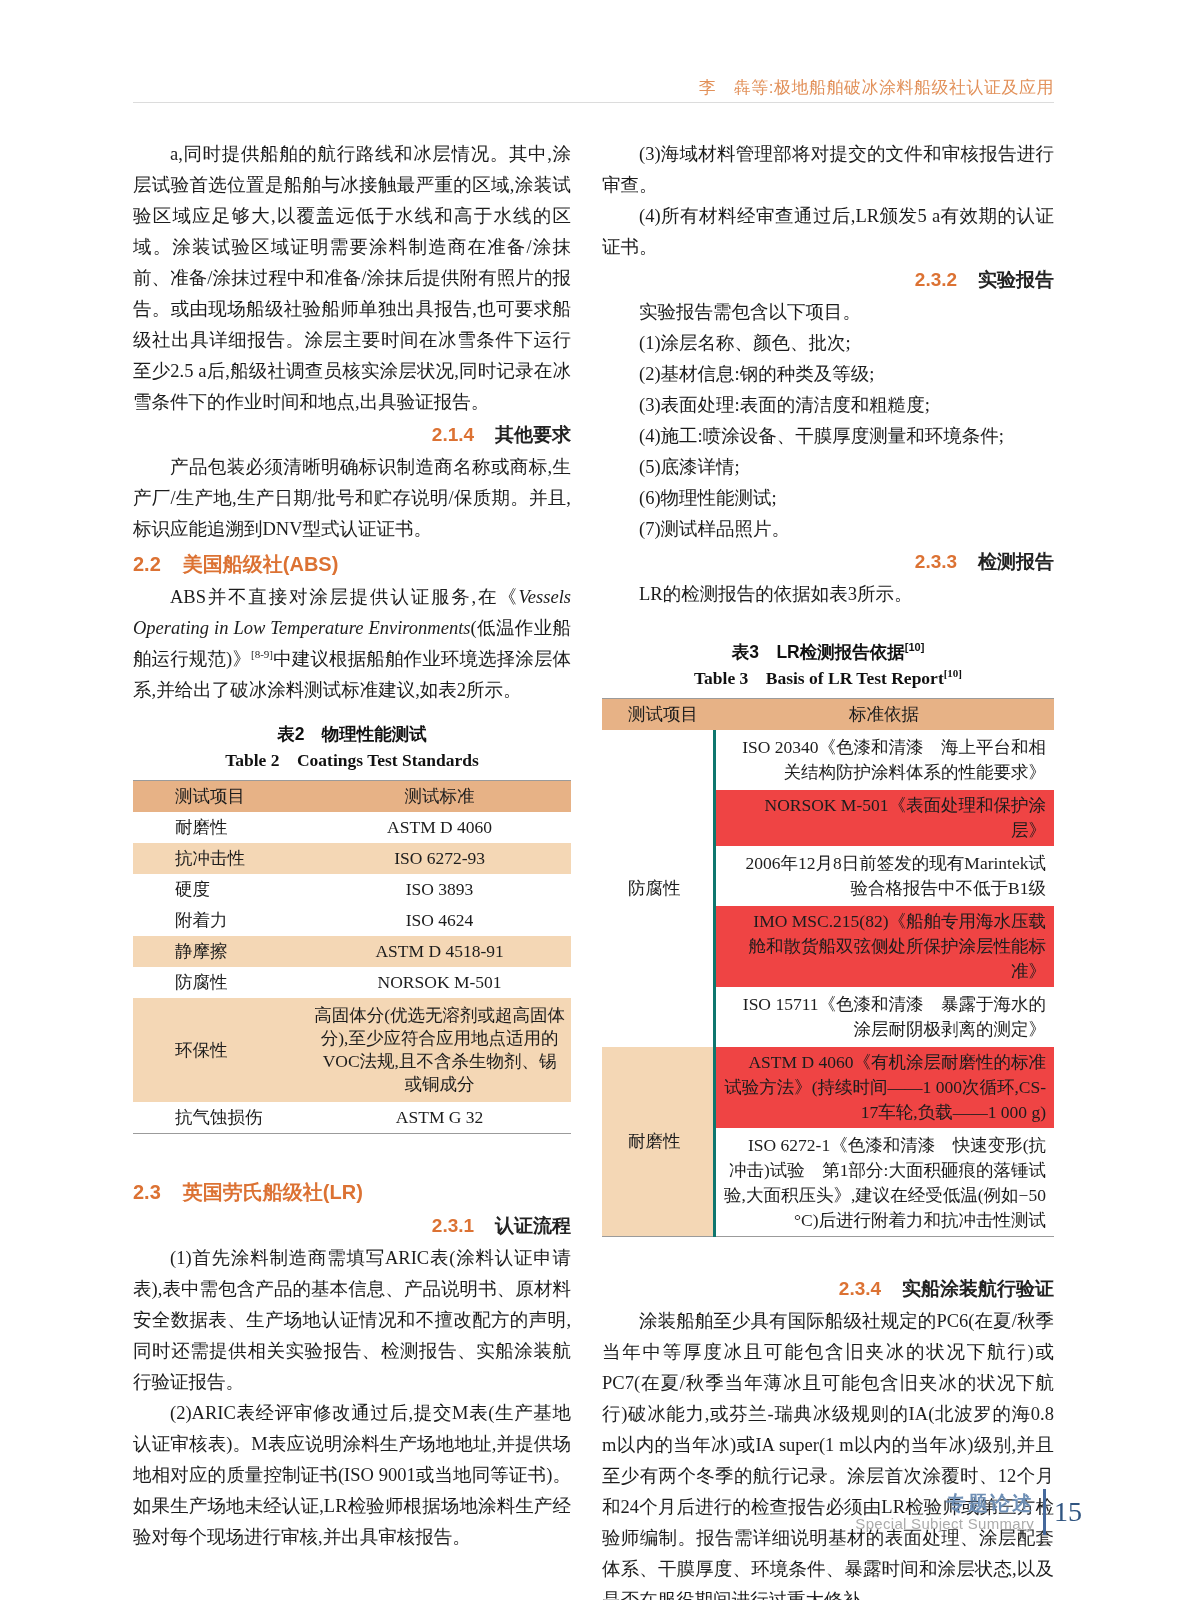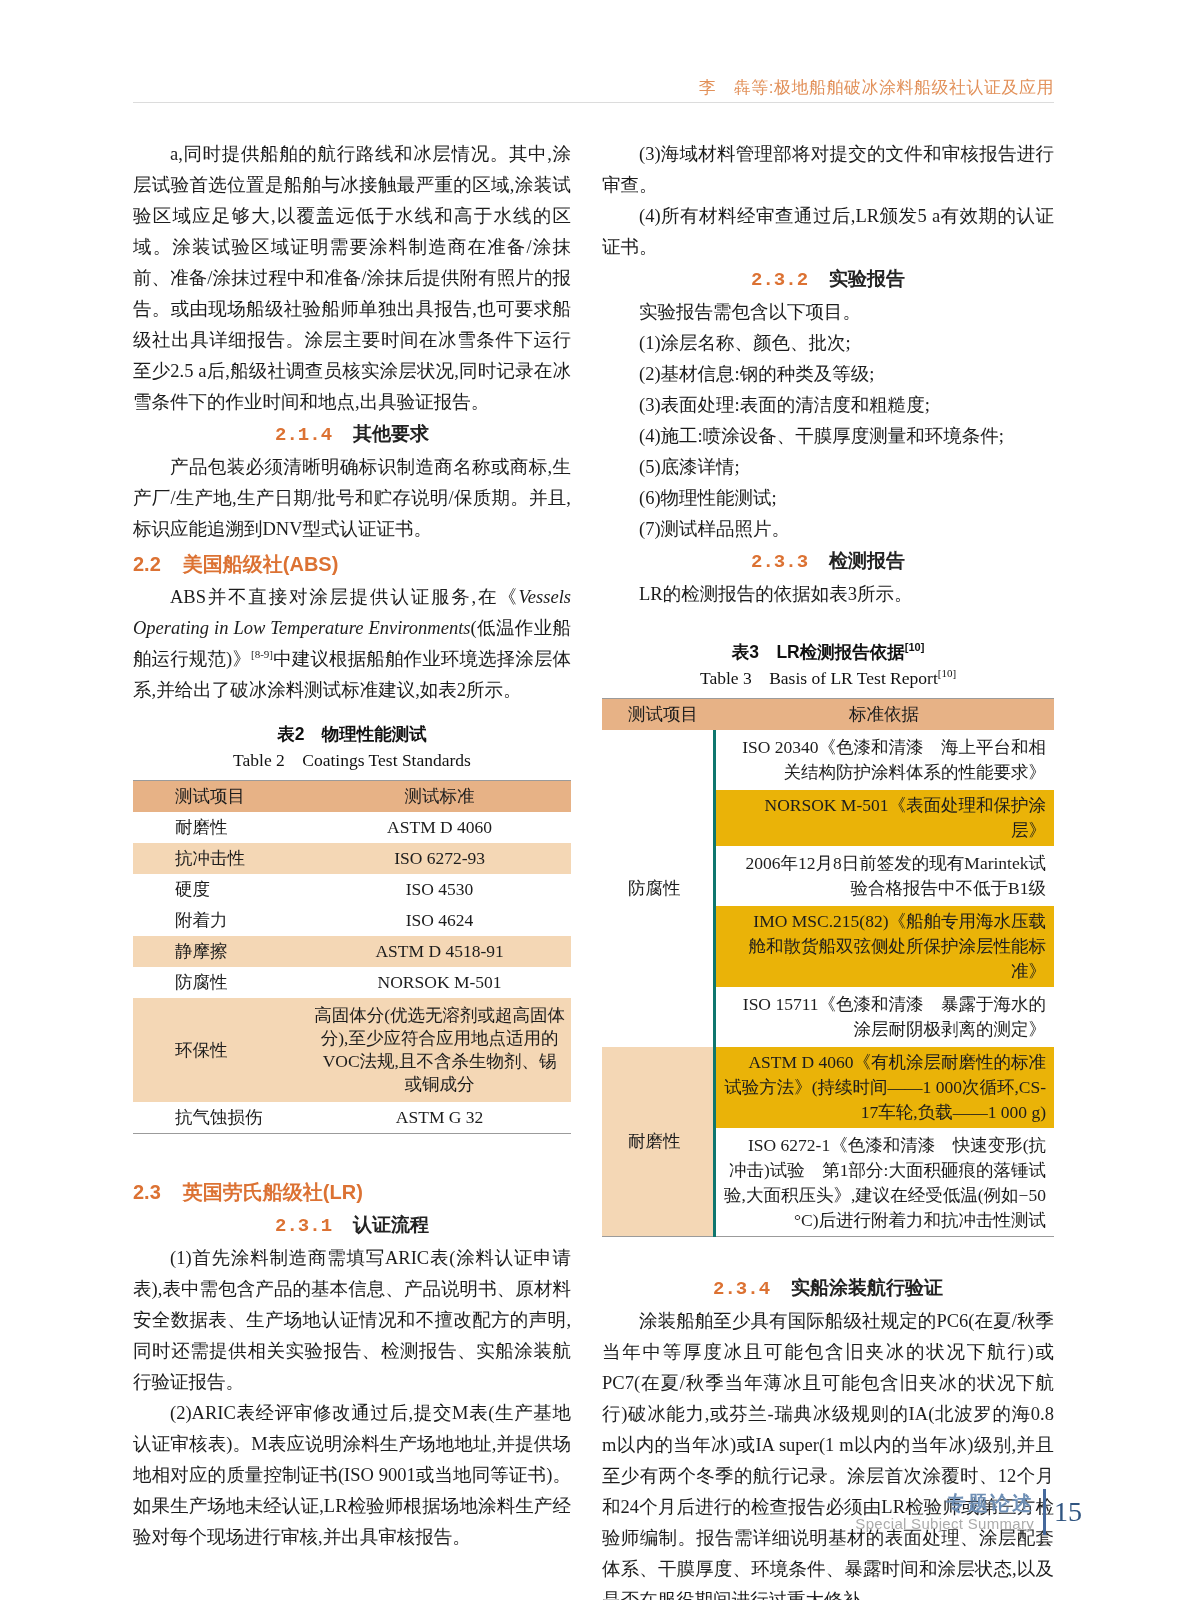--- a/index.html
+++ b/index.html
@@ -26,35 +26,35 @@
   p.body-para { margin:0; text-indent:2em; }
   .italic { font-style:italic; }
   sup.ref { font-size:11px; line-height:0; vertical-align:super; }
 
   .sec-h2 {
     margin:3px 0 2px; font-family:"Liberation Sans","DejaVu Sans",sans-serif;
     font-size:20px; font-weight:bold; color:#dc7233; line-height:32px; text-align:left;
   }
   .sec-h2 .sec-num { margin-right:1.1em; }
   .sec-h3 {
-    margin:1px 0; font-family:Liberation Mono, monospace;
-    font-size:19px; font-weight:600; color:#222; line-height:32px; text-align:center;
+    margin:1px 0; font-family:Liberation Sans, sans-serif;
+    font-size:19px; font-weight:600; color:#222; line-height:32px; text-align:right;
   }
   .sec-h3 .sec-num { color:#dc7233; margin-right:1.1em; font-weight:bold; }
 
   
   .tbl-block { margin-top:16px; }
   .tbl-block.t3-block { margin-top:30px; }
   .tbl-title-cn {
     text-align:center; font-family:"Liberation Sans","DejaVu Sans",sans-serif;
     font-weight:bold; font-size:17.5px; line-height:25px; color:#111;
   }
   .tbl-title-en {
     text-align:center; font-family:"Liberation Serif","DejaVu Serif",serif;
-    font-weight:normal; font-size:17.5px; line-height:26px; color:#111; margin-bottom:7px;
+    font-weight:bold; font-size:17.5px; line-height:26px; color:#111; margin-bottom:7px;
   }
   table.data-table {
     border-collapse:collapse; width:100%; font-size:17.5px; line-height:25px;
     border-top:1px solid #9b9b9b; border-bottom:1px solid #9b9b9b; table-layout:fixed;
   }
   .data-table th { font-weight:normal; background:#e7b286; }
   .data-table th, .data-table td { padding:3px 6px; }
 
   
   .t2 col.c1 { width:40%; }
@@ -67,21 +67,21 @@
   .t3 col.c1 { width:112px; }
   .t3 th.c1 { text-align:left; padding-left:26px; }
   .t3 th.c2 { text-align:center; }
   .t3 td { border-top:2px solid #ffffff; vertical-align:middle; }
   .t3 td.item-cell { text-align:left; padding-left:26px; background:#ffffff; }
   .t3 td.item-cell.alt { background:#f4d7b5; }
   .t3 td.std-cell {
     text-align:right; padding:3px 8px 3px 5px; text-indent:1em;
     border-left:3px solid #0f766e; line-height:25px;
   }
-  .t3 td.std-cell.alt { background:#eab308; }
+  .t3 td.std-cell.alt { background:#ef4444; }
 
   .gap-above-23 { margin-top:42px; }
   .gap-above-234 { margin-top:36px; }
 
   
   .footer { position:absolute; top:1489px; right:133px; display:flex; align-items:center; }
   .footer-labels { text-align:right; margin-right:9px; }
   .footer-cn {
     font-family:"Liberation Sans","DejaVu Sans",sans-serif; font-weight:bold;
     font-size:20px; color:#6e8fb5; line-height:23px; letter-spacing:2px;
@@ -132,21 +132,21 @@
           <tr>
               <td class="c1">耐磨性</td>
               <td class="c2">ASTM D 4060</td>
             </tr>
           <tr class="alt">
               <td class="c1">抗冲击性</td>
               <td class="c2">ISO 6272-93</td>
             </tr>
           <tr>
               <td class="c1">硬度</td>
-              <td class="c2">ISO 4530</td>
+              <td class="c2">ISO 3893</td>
             </tr>
           <tr>
               <td class="c1">附着力</td>
               <td class="c2">ISO 4624</td>
             </tr>
           <tr class="alt">
               <td class="c1">静摩擦</td>
               <td class="c2">ASTM D 4518-91</td>
             </tr>
           <tr>

